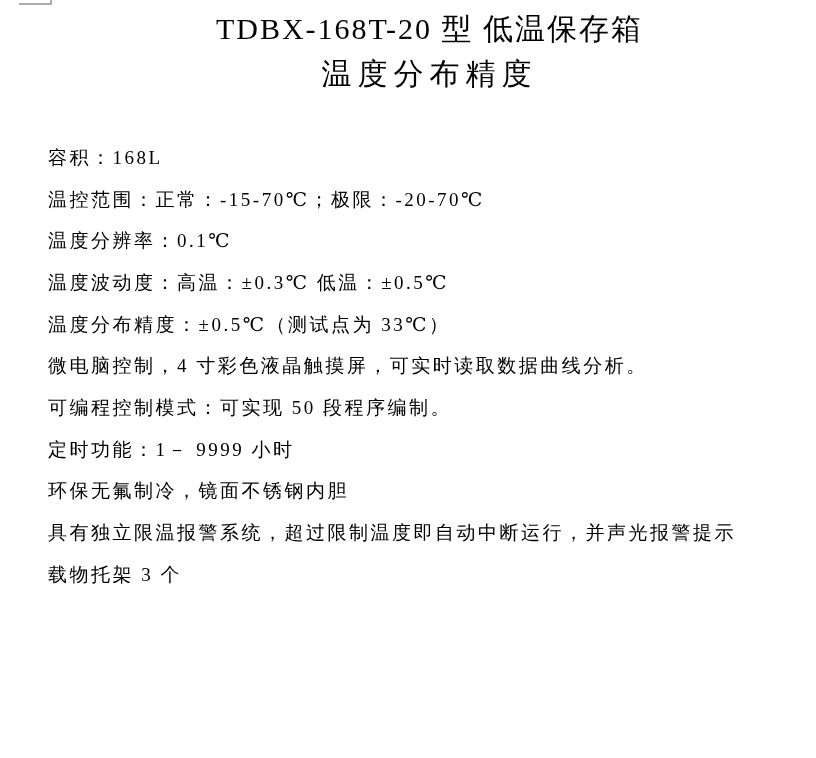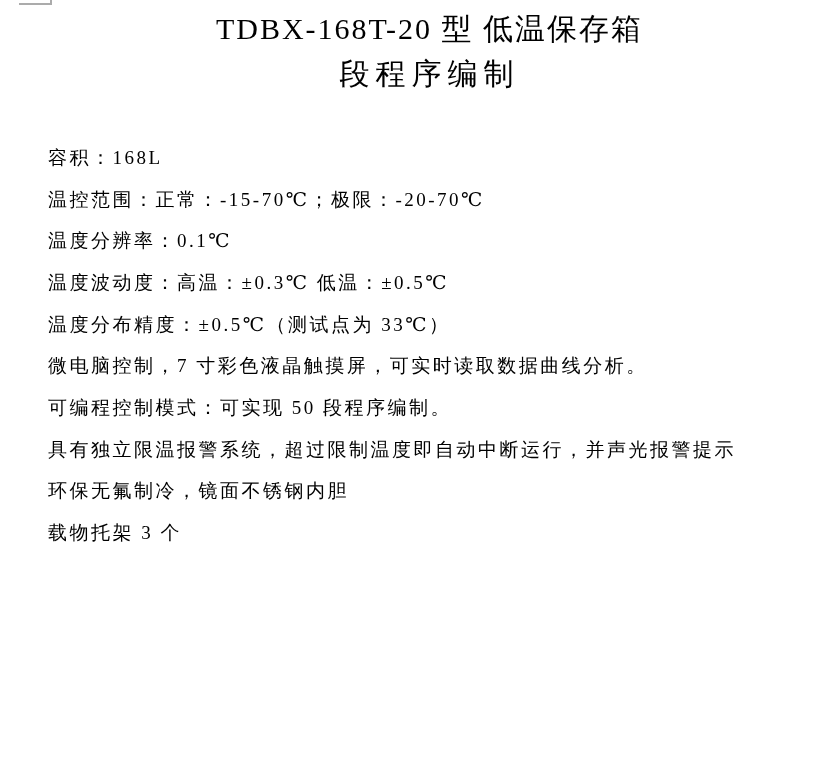--- a/index.html
+++ b/index.html
@@ -68,29 +68,30 @@
 </head>
 <body>
 
 <div class="page">
 
   <div class="corner-mark-h"></div>
   <div class="corner-mark-v"></div>
 
   <div class="title-block">
     <h1 class="title-line title-line-1">TDBX-168T-20 型 低温保存箱</h1>
-    <h1 class="title-line title-line-2">段程序编制</h1>
+    <h1 class="title-line title-line-2">温度分布精度</h1>
   </div>
 
   <div class="specs">
     <div class="spec-line">容积：168L</div>
     <div class="spec-line">温控范围：正常：-15-70℃；极限：-20-70℃</div>
     <div class="spec-line">温度分辨率：0.1℃</div>
     <div class="spec-line">温度波动度：高温：±0.3℃ 低温：±0.5℃</div>
     <div class="spec-line">温度分布精度：±0.5℃（测试点为 33℃）</div>
-    <div class="spec-line">微电脑控制，7 寸彩色液晶触摸屏，可实时读取数据曲线分析。</div>
+    <div class="spec-line">微电脑控制，4 寸彩色液晶触摸屏，可实时读取数据曲线分析。</div>
     <div class="spec-line">可编程控制模式：可实现 50 段程序编制。</div>
+    <div class="spec-line">定时功能：1－ 9999 小时</div>
+    <div class="spec-line">环保无氟制冷，镜面不锈钢内胆</div>
     <div class="spec-line">具有独立限温报警系统，超过限制温度即自动中断运行，并声光报警提示</div>
-    <div class="spec-line">环保无氟制冷，镜面不锈钢内胆</div>
     <div class="spec-line">载物托架 3 个</div>
   </div>
 
 </div>
 
 </body></html>

